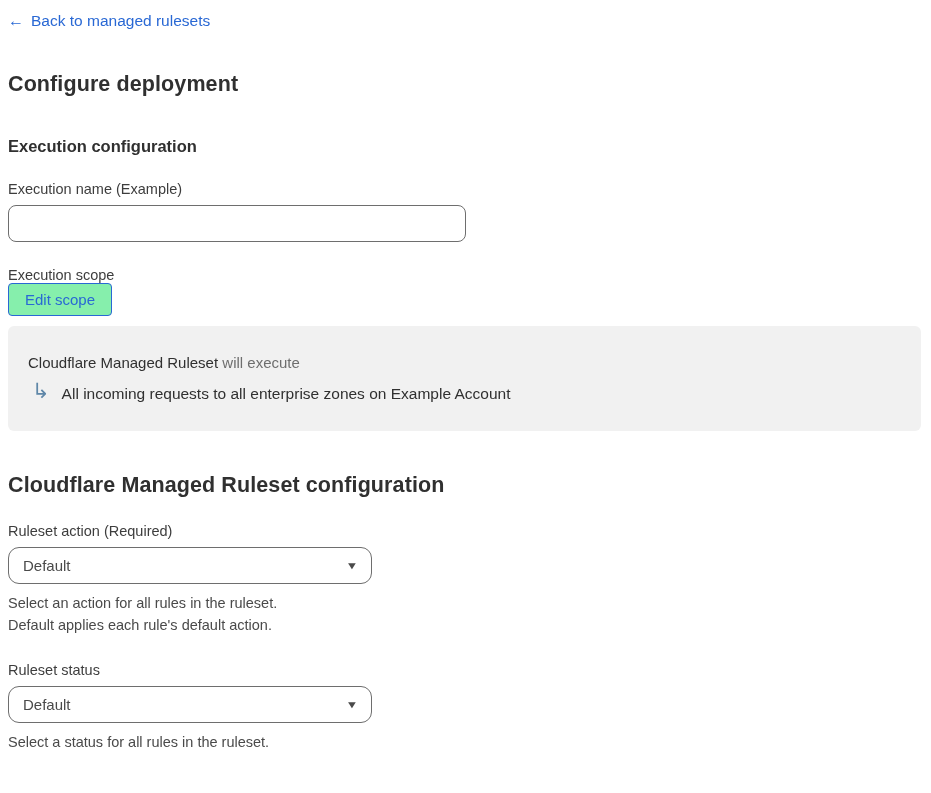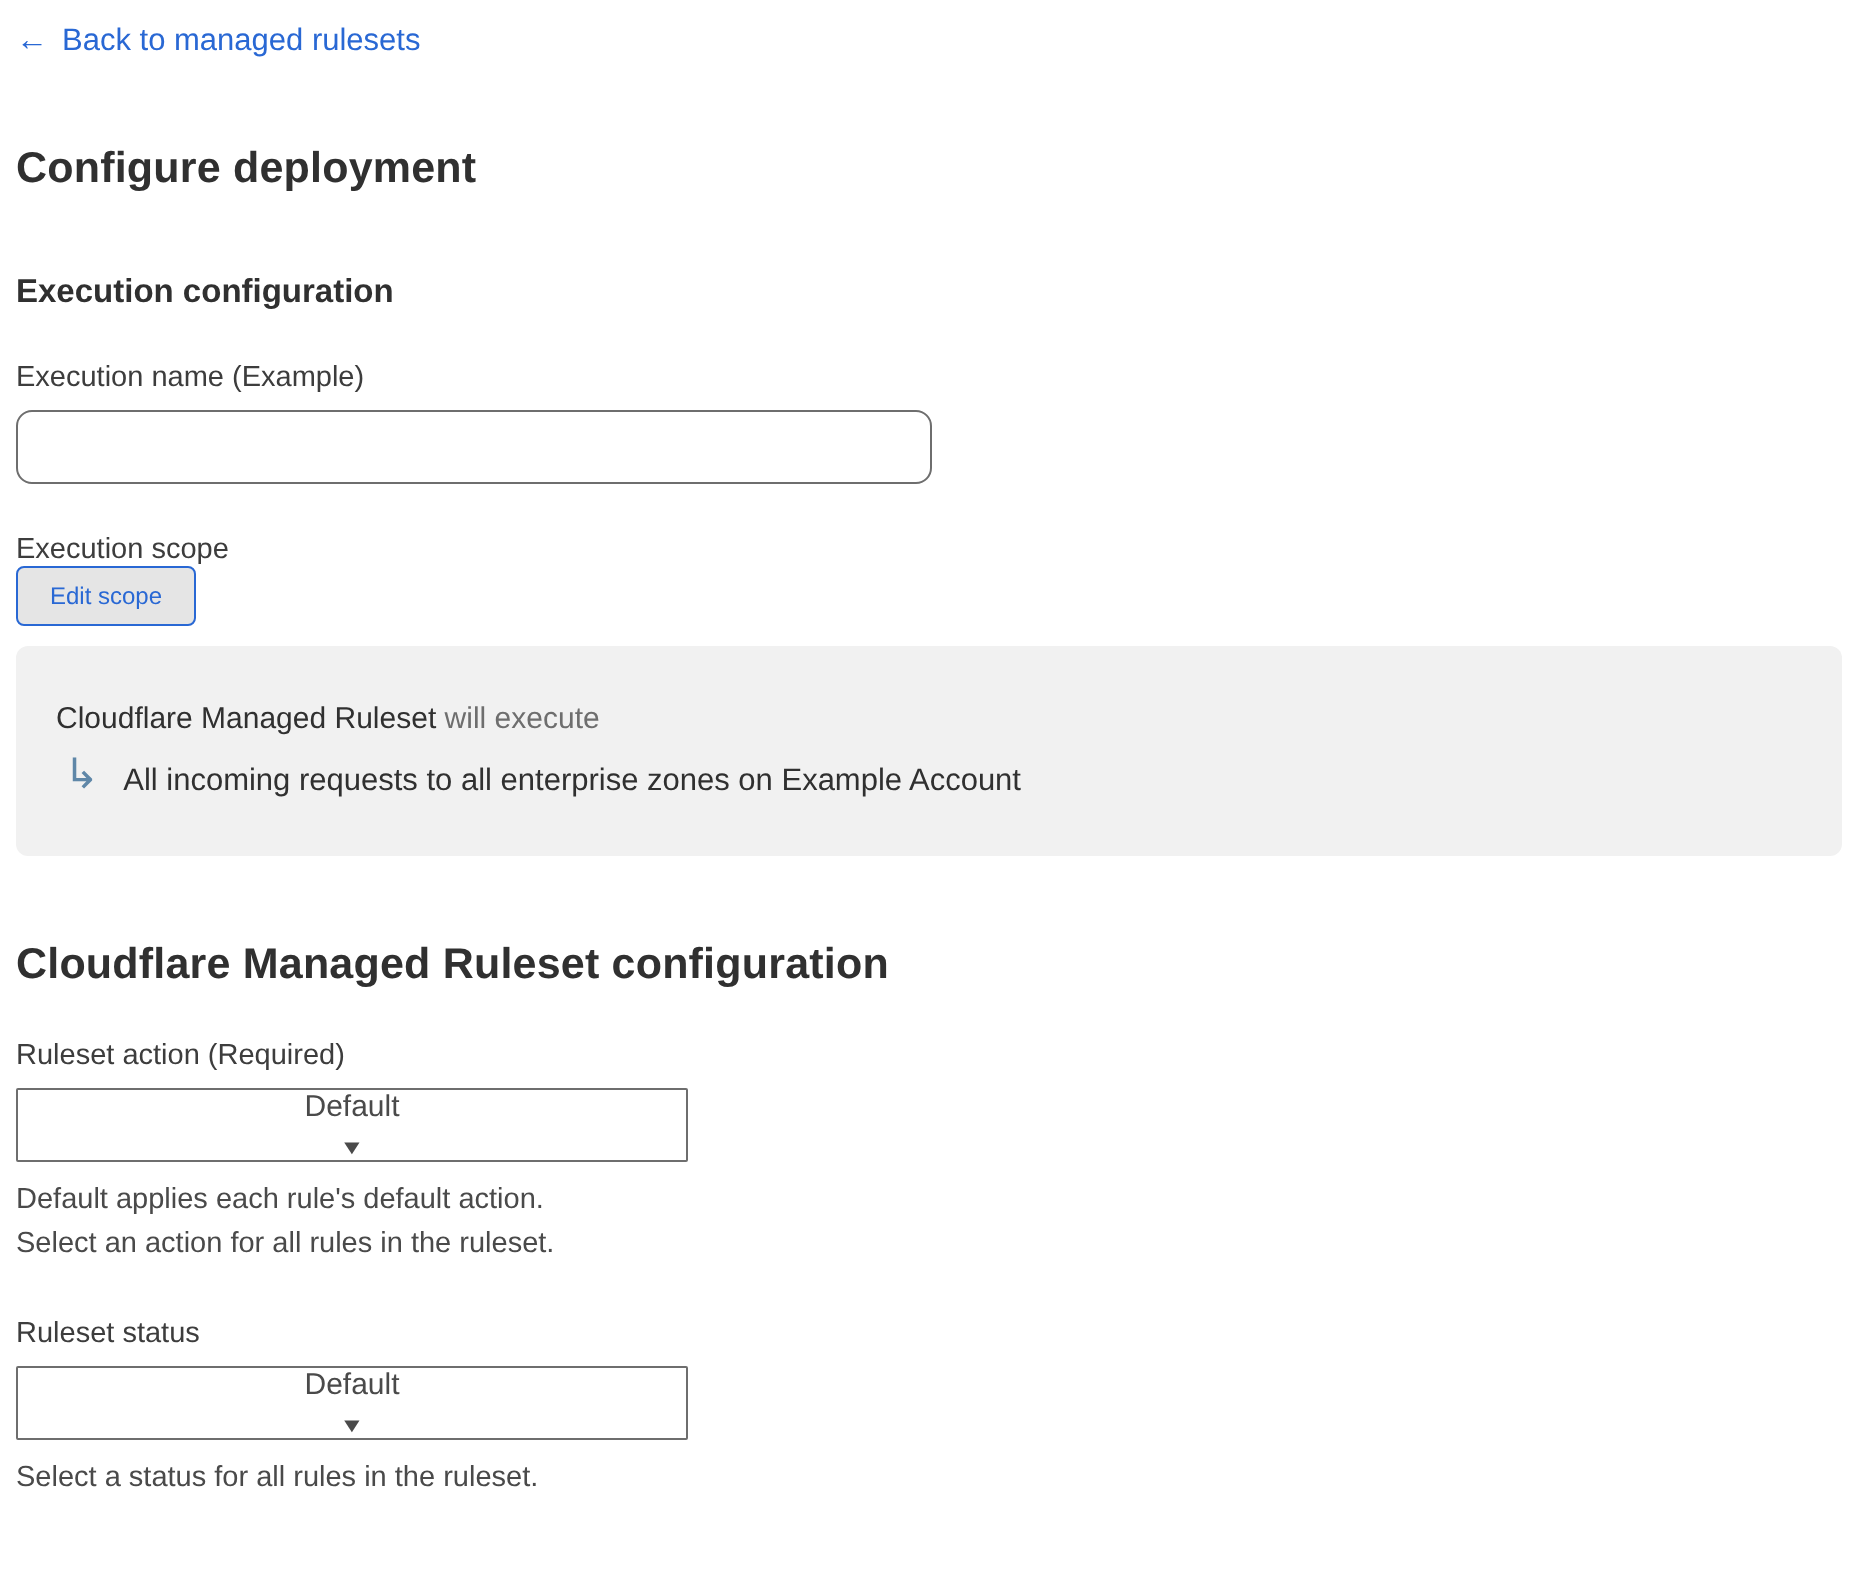--- a/index.html
+++ b/index.html
@@ -49,22 +49,22 @@
     background:#fff;outline:none;
   }
 
   
   .scope-row{
     margin-top:25px;display:flex;justify-content:space-between;align-items:flex-start;flex-direction:column;
   }
   .scope-label{font-size:14.5px;color:var(--text-body);}
   .scope-desc{margin-top:6px;font-size:14.5px;color:var(--text-body);}
   .edit-scope-btn{
-    background:#e5e5e5;border:1px solid var(--accent);color:var(--accent);
-    border-radius:4px;font-size:12px;
+    background:#86efac;border:1px solid var(--accent);color:var(--accent);
+    border-radius:4px;font-size:15px;
     padding:7px 16px;cursor:pointer;
     font-family:inherit;
   }
 
   
   .scope-panel{
     margin-top:10px;width:913px;min-height:105px;
     background:var(--panel-bg);border-radius:6px;
     padding:28px 20px 24px 20px;
   }
@@ -74,24 +74,24 @@
   .scope-target{
     margin-top:12px;display:flex;align-items:center;gap:12px;padding-left:4px;
   }
   .scope-target .branch-arrow{
     color:#5f87a8;font-size:21px;line-height:1;position:relative;top:-3px;
   }
   .scope-target .target-text{font-size:15.5px;color:var(--text-dark);}
 
   
   .select-box{
-    margin-top:8px;width:336px;height:37px;
-    border:1px solid var(--border-gray);border-radius:1px;background:#fff;
+    margin-top:8px;width:364px;height:37px;
+    border:1px solid var(--border-gray);border-radius:11px;background:#fff;
     display:flex;align-items:center;justify-content:space-between;
-    padding:0 14px;cursor:pointer;flex-direction:column;
+    padding:0 14px;cursor:pointer;
   }
   .select-box .select-value{font-size:15px;color:#4a4a4a;}
   .select-box .caret{font-size:10px;color:#4a4a4a;transform:scaleX(1.3);}
 
   .help-text{margin-top:8px;font-size:14.5px;color:#4a4a4a;line-height:22px;}
   .help-text div{display:block;}
   .status-label{margin-top:26px;}
 </style>
 </head>
 <body>
@@ -129,22 +129,22 @@
 
   <h1 class="page-title" style="">Cloudflare Managed Ruleset configuration</h1>
 
 
   <div class="field-label">Ruleset action (Required)</div>
   <div class="select-box">
     <span class="select-value">Default</span>
     <span class="caret">▼</span>
   </div>
   <div class="help-text">
+    <div>Select an action for all rules in the ruleset.</div>
     <div>Default applies each rule's default action.</div>
-    <div>Select an action for all rules in the ruleset.</div>
   </div>
 
   <div class="field-label status-label">Ruleset status</div>
   <div class="select-box">
     <span class="select-value">Default</span>
     <span class="caret">▼</span>
   </div>
   <div class="help-text">
     <div>Select a status for all rules in the ruleset.</div>
   </div>

